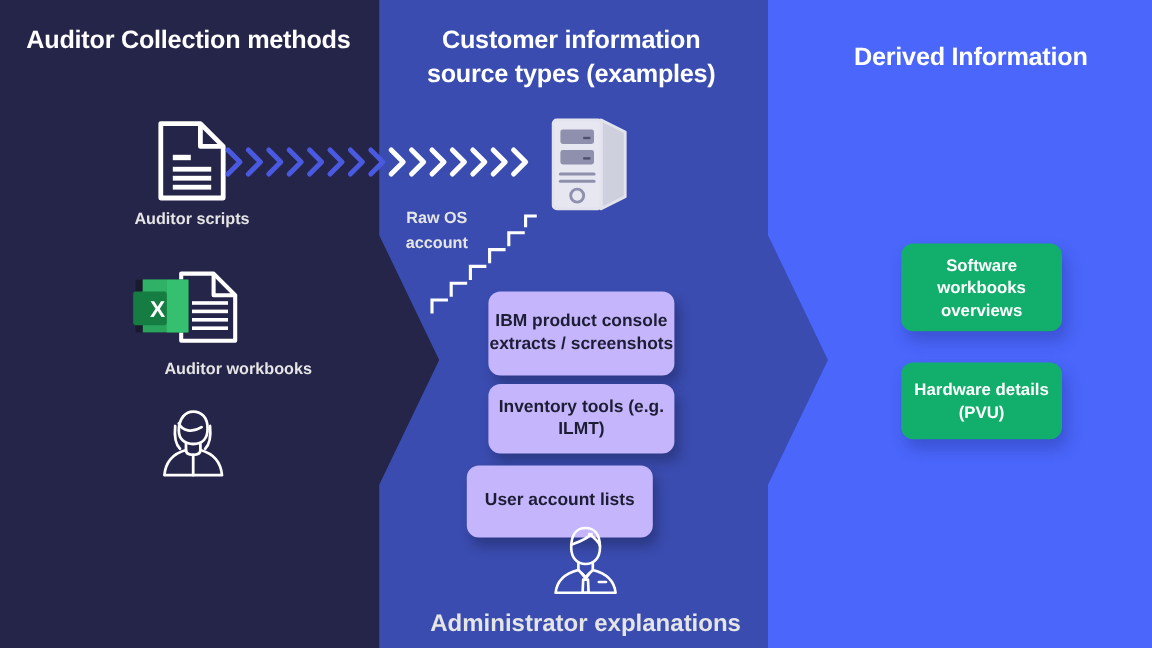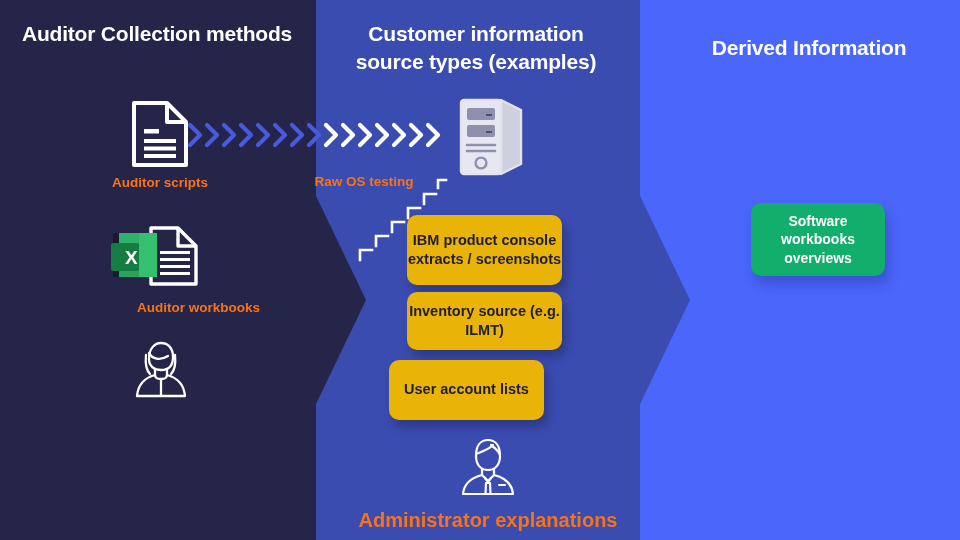--- a/index.html
+++ b/index.html
@@ -35,44 +35,45 @@
     letter-spacing: -0.2px;
   }
   #title-left  { left: 18px;  top: 20px; width: 278px; }
   #title-mid   { left: 340px; top: 20px; width: 272px; }
   #title-right { left: 668px; top: 34px; width: 282px; }
 
   
   .icon-label {
     position: absolute;
     text-align: center;
-    color: #f97316;
+    color: #e5e5e5;
     font-weight: 700;
     font-size: 13.5px;
     line-height: 1.52;
   }
   .left-icon { position: absolute; }
 
   
   .card {
     position: absolute;
     border-radius: 10px;
     display: flex;
     align-items: center;
     justify-content: center;
     text-align: center;
     font-weight: 700;
     line-height: 1.33;
     box-sizing: border-box;
   }
   .card-yellow {
-    background: #eab308;
+    background: #c4b5fd;
     color: #1d1d33;
     font-size: 14.5px;
     box-shadow: 4px 7px 10px rgba(18,18,40,0.30);
+    margin-top: 28px;
   }
   .card-green {
     background: #12ae6b;
     color: #ffffff;
     font-size: 14px;
     box-shadow: 4px 8px 12px rgba(25,35,120,0.30);
   }
 
   .chevrons { position: absolute; }
   .connector { position: absolute; }
@@ -183,38 +184,38 @@
         <rect x="31" y="35" width="6" height="2"></rect>
       </g>
       <g stroke="#8f90ad" stroke-width="2.6" stroke-linecap="round">
         <line x1="12" y1="49" x2="40" y2="49"></line>
         <line x1="12" y1="55" x2="40" y2="55"></line>
       </g>
       <circle cx="26" cy="67" r="5.4" fill="none" stroke="#8f90ad" stroke-width="2.4"></circle>
     </svg>
   </div>
 
-  <div class="icon-label" style="left:312px; top:172px; width:104px; text-align:center;">Raw OS testing</div>
+  <div class="icon-label" style="left:312px; top:172px; width:104px; text-align:center;">Raw OS account</div>
 
   <svg class="connector" style="left:352px; top:166px;" width="96" height="100" viewBox="0 0 96 100">
     <g fill="none" stroke="#ffffff" stroke-width="2.6" stroke-linecap="square">
       <polyline points="8,94 8,84 20,84"></polyline>
       <polyline points="24,80 24,70 36,70"></polyline>
       <polyline points="40,66 40,56 52,56"></polyline>
       <polyline points="56,52 56,42 68,42"></polyline>
       <polyline points="72,38 72,28 84,28"></polyline>
       <polyline points="86,22 86,14 94,14"></polyline>
     </g>
   </svg>
 
   <div class="card card-yellow" style="left:407px; top:215px; width:155px; height:70px;">
     <span>IBM product console extracts / screenshots</span>
   </div>
   <div class="card card-yellow" style="left:407px; top:292px; width:155px; height:58px;">
-    <span>Inventory source (e.g. ILMT)</span>
+    <span>Inventory tools (e.g. ILMT)</span>
   </div>
   <div class="card card-yellow" style="left:389px; top:360px; width:155px; height:60px;">
     <span>User account lists</span>
   </div>
 
   <div class="left-icon" style="left:455px; top:435px;">
     <svg class="svg-icon" width="64" height="62" viewBox="0 0 64 62">
       <g fill="none" stroke="#ffffff" stroke-width="2.2" stroke-linejoin="round" stroke-linecap="round">
         <path d="M21 21 C21 10, 26 5, 33 5 C40 5, 45 10, 45 21 C45 30, 40 35, 33 35 C26 35, 21 30, 21 21 Z"></path>
         <path d="M21 19 C26 17, 33 15, 38 10"></path>
@@ -225,14 +226,17 @@
         <path d="M31 48 L30.5 59 L35.5 59 L35 48 Z"></path>
         <line x1="44" y1="50" x2="50" y2="50"></line>
       </g>
     </svg>
   </div>
   <div class="icon-label" style="left:352px; top:505px; width:272px; font-size:20px;">Administrator explanations</div>
 
   <div class="card card-green" style="left:751px; top:203px; width:134px; height:73px;">
     <span>Software workbooks overviews</span>
   </div>
+  <div class="card card-green" style="left:751px; top:302px; width:134px; height:64px;">
+    <span>Hardware details (PVU)</span>
+  </div>
 
 </div>
 
 </body></html>

